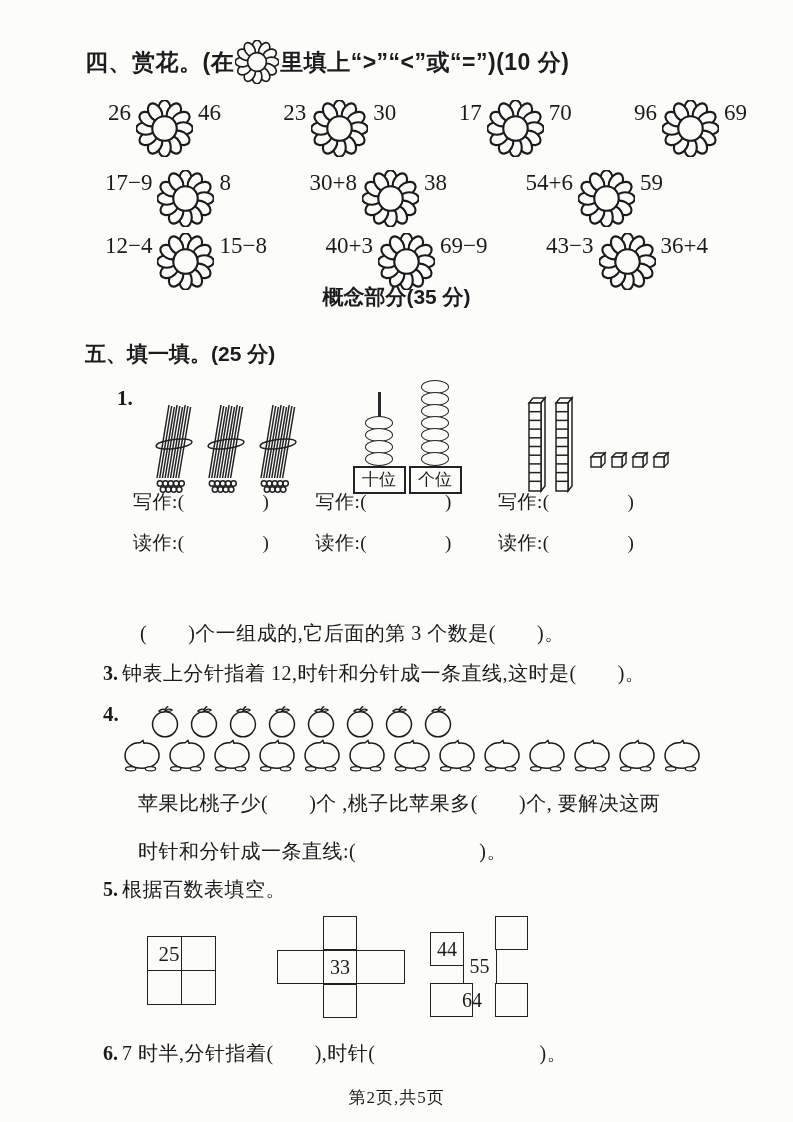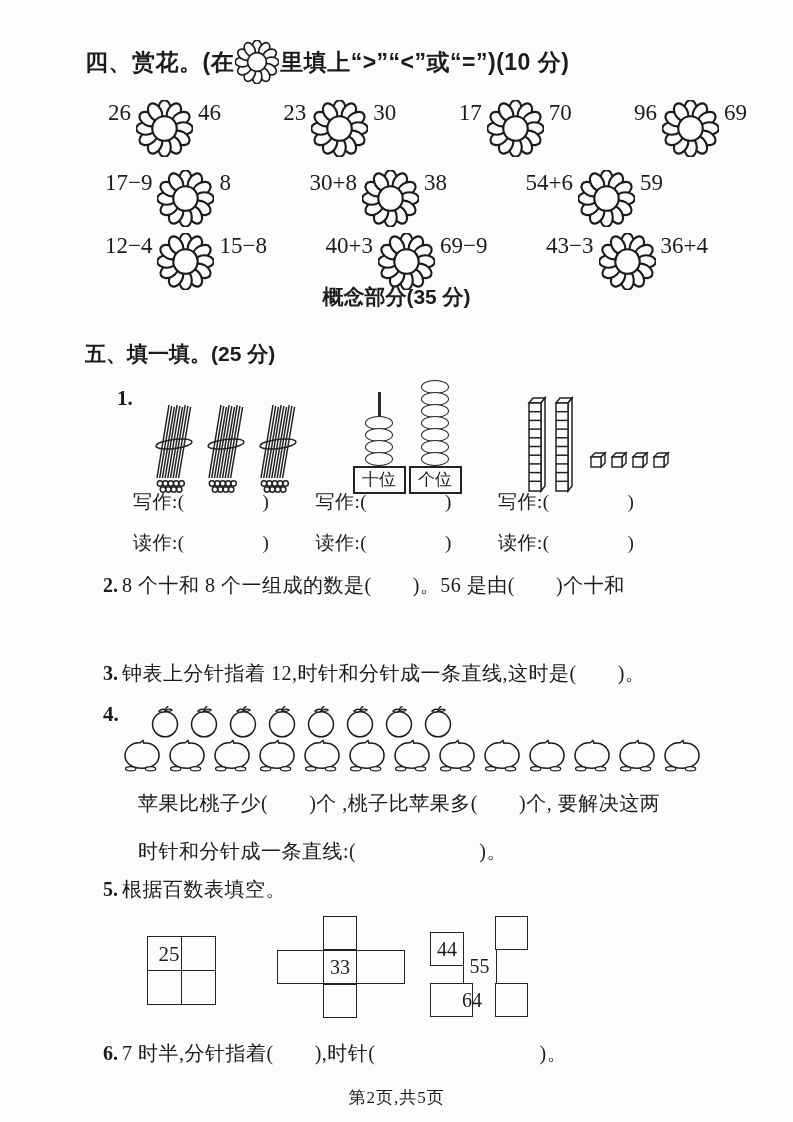--- a/index.html
+++ b/index.html
@@ -471,22 +471,22 @@
       <span class="wr-item">写作:(　　　　)</span>
       <span class="wr-item">写作:(　　　　)</span>
       <span class="wr-item">写作:(　　　　)</span>
     </div>
   <div class="abs wr-row" style="top:530px;left:133px;">
       <span class="wr-item">读作:(　　　　)</span>
       <span class="wr-item">读作:(　　　　)</span>
       <span class="wr-item">读作:(　　　　)</span>
     </div>
 
-  <div class="abs qline" style="top:572px;left:103px;">
-    <span class="qnum">2.</span><span class="qtext">8 个十和 8 个一组成的数是(　　)。56 是由(　　)个十和</span>
+  <div class="abs qline" style="top:620px;left:140px;">
+    <span class="qtext">(　　)个一组成的,它后面的第 3 个数是(　　)。</span>
   </div>
 
   <div class="abs qline" style="top:660px;left:103px;">
     <span class="qnum">3.</span><span class="qtext">钟表上分针指着 12,时针和分针成一条直线,这时是(　　)。</span>
   </div>
 
   <div class="abs qnum" style="top:702px;left:103px;font-size:21px;">4.</div>
   <div class="abs fruit-row" style="top:704px;left:147px;gap:3px;">
       <svg viewBox="0 0 36 36" width="36" height="34">
     <g fill="#fcfcfa" stroke="#1d1d1d" stroke-width="1.6">

